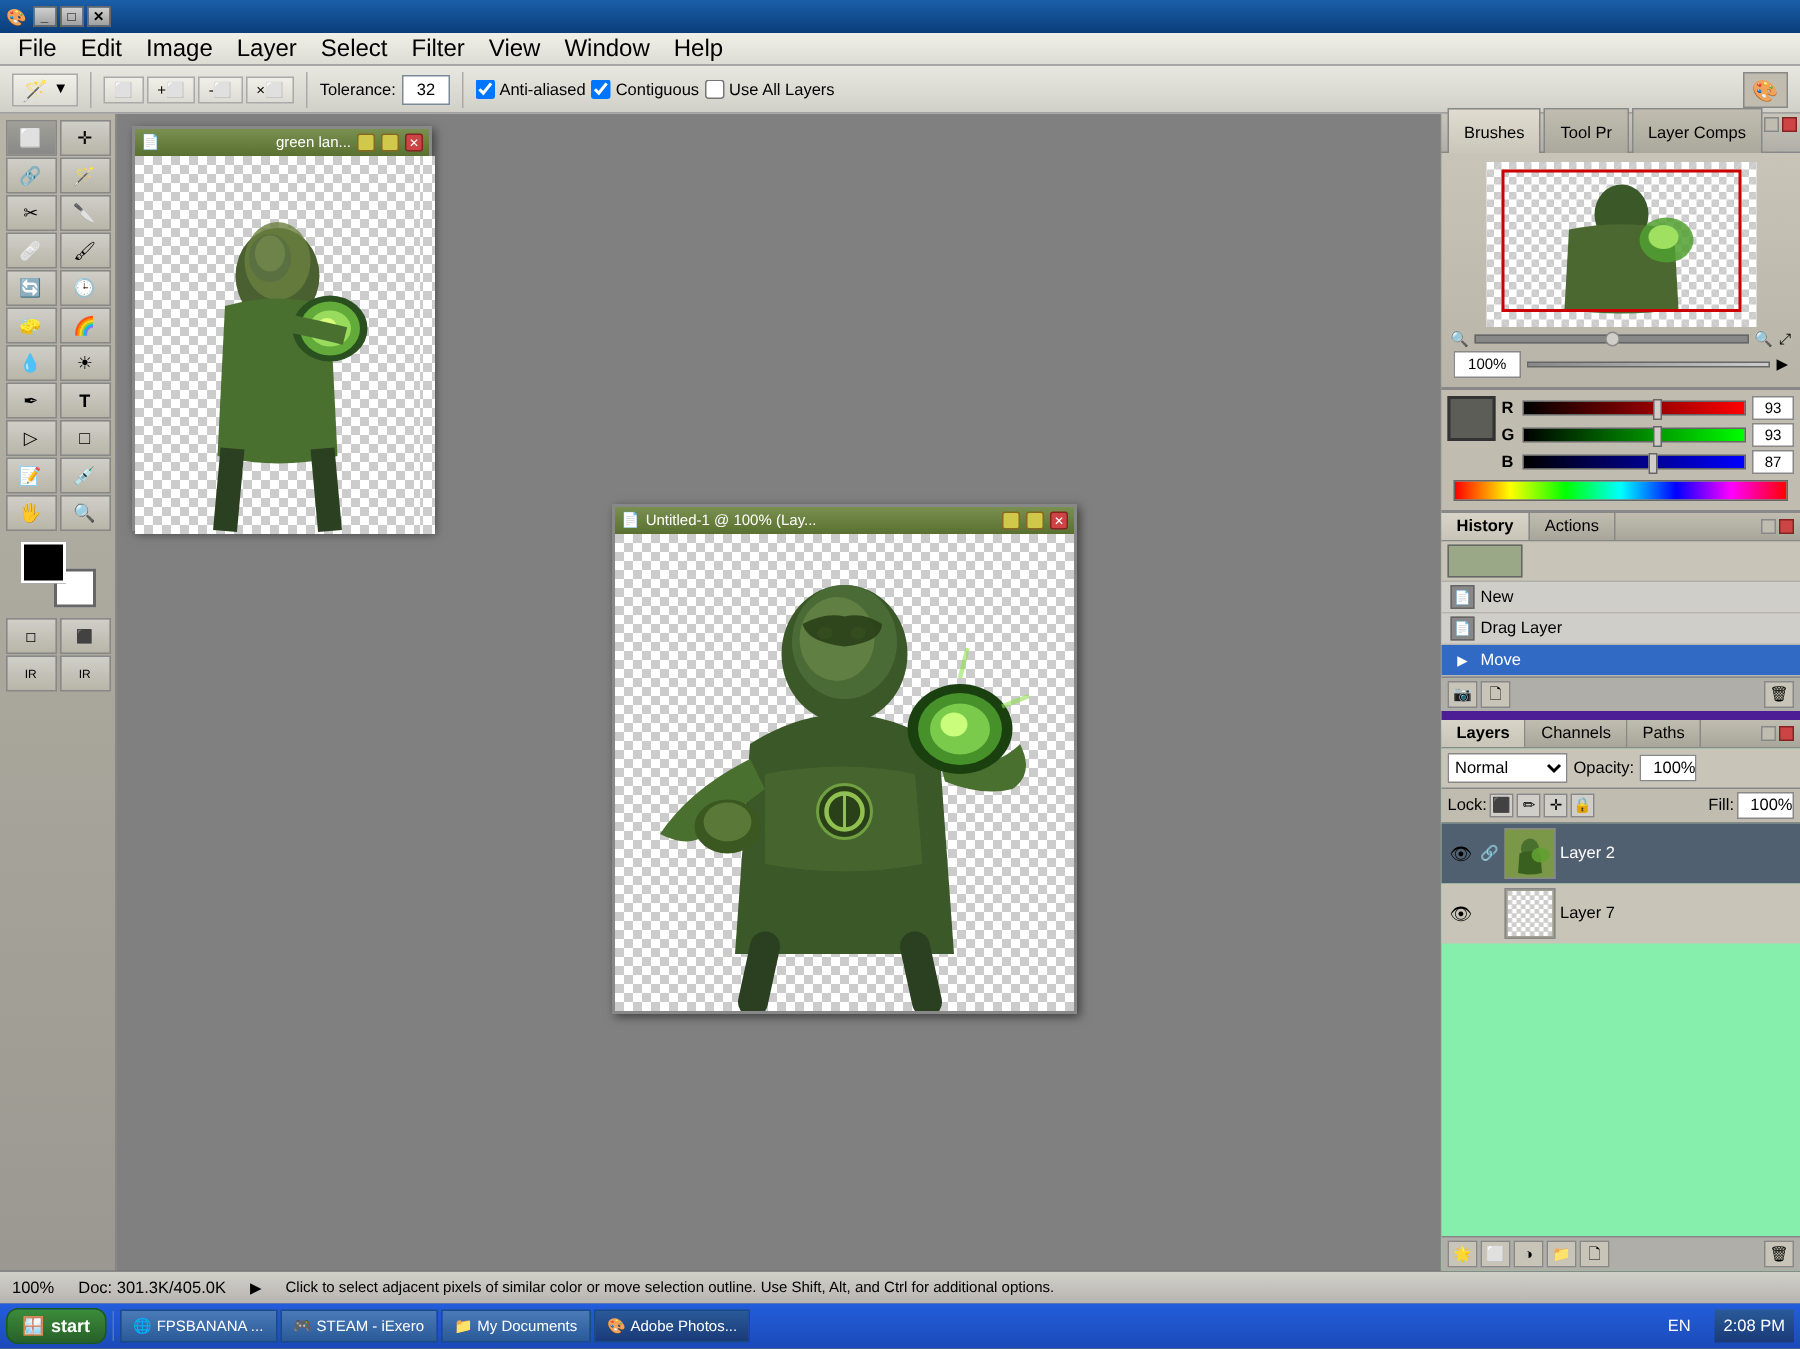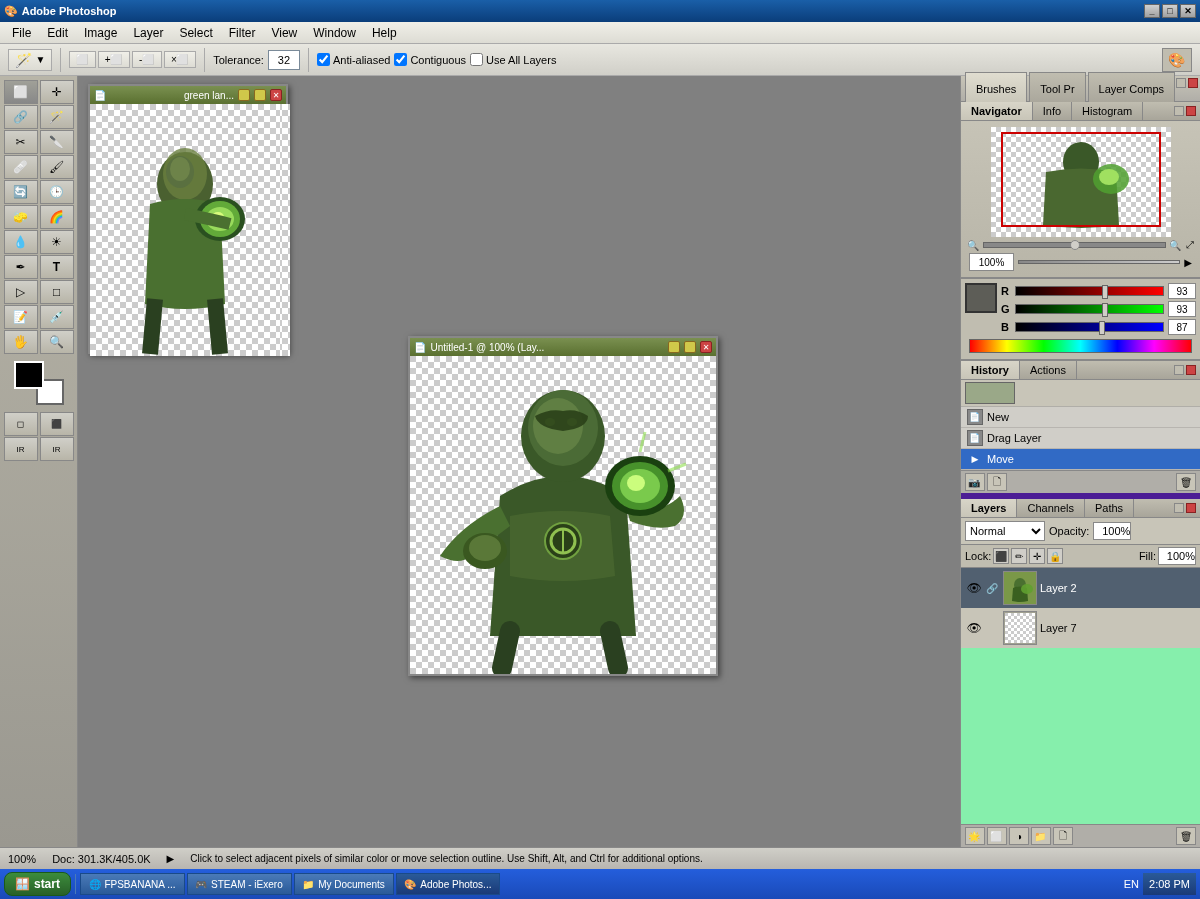--- a/index.html
+++ b/index.html
@@ -31,21 +31,21 @@
       background: linear-gradient(to bottom, #f0efe8, #dddcd4);
       height: 22px;
       display: flex;
       align-items: center;
       padding: 0 4px;
       border-bottom: 1px solid #aaa;
     }
     .menu-item {
       padding: 2px 8px;
       cursor: pointer;
-      font-size: 12px;
+      font-size: 16px;
       color: #000;
       text-align: center;
     }
 
     
     .toolbar {
       background: linear-gradient(to bottom, #e8e7e0, #d0cfc8);
       height: 32px;
       display: flex;
       align-items: center;
@@ -320,38 +320,37 @@
       height: 22px;
       display: flex; align-items: center;
       max-width: 150px;
       overflow: hidden;
     }
     .taskbar-item.active {
       background: linear-gradient(to bottom, #2a5a98, #1a3a78);
     }
     .taskbar-right {
       margin-left: auto;
-      display: flex; align-items: center; gap: 4px;
+      display: flex; align-items: center; gap: 16px;
       color: white; font-size: 11px;
     }
     .taskbar-clock {
       background: linear-gradient(to bottom, #2a5a98, #1a3a78);
       padding: 2px 6px;
       font-size: 11px;
       color: white;
       height: 22px;
       display: flex; align-items: center;
     }
   </style>
 </head>
 <body>
 
 <div class="title-bar">
   <span style="margin-right:4px;">🎨</span>
-  <span class="title-bar-title">Adobe Photoshop</span>
   <div class="title-bar-buttons">
     <div class="title-bar-btn">_</div>
     <div class="title-bar-btn">□</div>
     <div class="title-bar-btn">✕</div>
   </div>
 </div>
 
 <div class="menu-bar">
   <span class="menu-item">File</span>
   <span class="menu-item">Edit</span>
@@ -570,29 +569,20 @@
       <div class="top-panel-tab active">Brushes</div>
       <div class="top-panel-tab">Tool Pr</div>
       <div class="top-panel-tab">Layer Comps</div>
       <div style="position:absolute;right:2px;top:2px;display:flex;gap:2px;">
         <div style="width:10px;height:10px;background:#c0bdb0;border:1px solid #888;cursor:pointer;"></div>
         <div style="width:10px;height:10px;background:#cc4444;border:1px solid #882222;cursor:pointer;"></div>
       </div>
     </div>
 
     <div style="background:linear-gradient(to bottom,#c8c5b8,#b8b5a8);border-bottom:2px solid #888;position:relative;">
-      <div style="background:linear-gradient(to bottom,#c0bdb0,#a8a59a);display:flex;align-items:center;border-bottom:1px solid #888;">
-        <div class="panel-tab active">Navigator</div>
-        <div class="panel-tab">Info</div>
-        <div class="panel-tab">Histogram</div>
-        <div style="margin-left:auto;display:flex;gap:2px;padding-right:4px;">
-          <div style="width:10px;height:10px;background:#c0bdb0;border:1px solid #888;cursor:pointer;"></div>
-          <div style="width:10px;height:10px;background:#cc4444;border:1px solid #882222;cursor:pointer;"></div>
-        </div>
-      </div>
 
       <div style="padding:6px;display:flex;flex-direction:column;align-items:center;">
         <div style="width:180px;height:110px;position:relative;">
           <div style="width:100%;height:100%;background-image:linear-gradient(45deg,#ccc 25%,transparent 25%),linear-gradient(-45deg,#ccc 25%,transparent 25%),linear-gradient(45deg,transparent 75%,#ccc 75%),linear-gradient(-45deg,transparent 75%,#ccc 75%);background-size:10px 10px;background-position:0 0,0 5px,5px -5px,-5px 0;background-color:white;">
             <svg width="180" height="110" viewBox="0 0 180 110">
               <ellipse cx="90" cy="35" rx="18" ry="20" fill="#3a5828"></ellipse>
               <path d="M55 45 Q90 38 125 45 L128 98 Q90 104 52 98 Z" fill="#4a6830"></path>
               <ellipse cx="120" cy="52" rx="18" ry="15" fill="#50a030" opacity="0.85"></ellipse>
               <ellipse cx="118" cy="50" rx="10" ry="8" fill="#a0e060"></ellipse>
             </svg>

